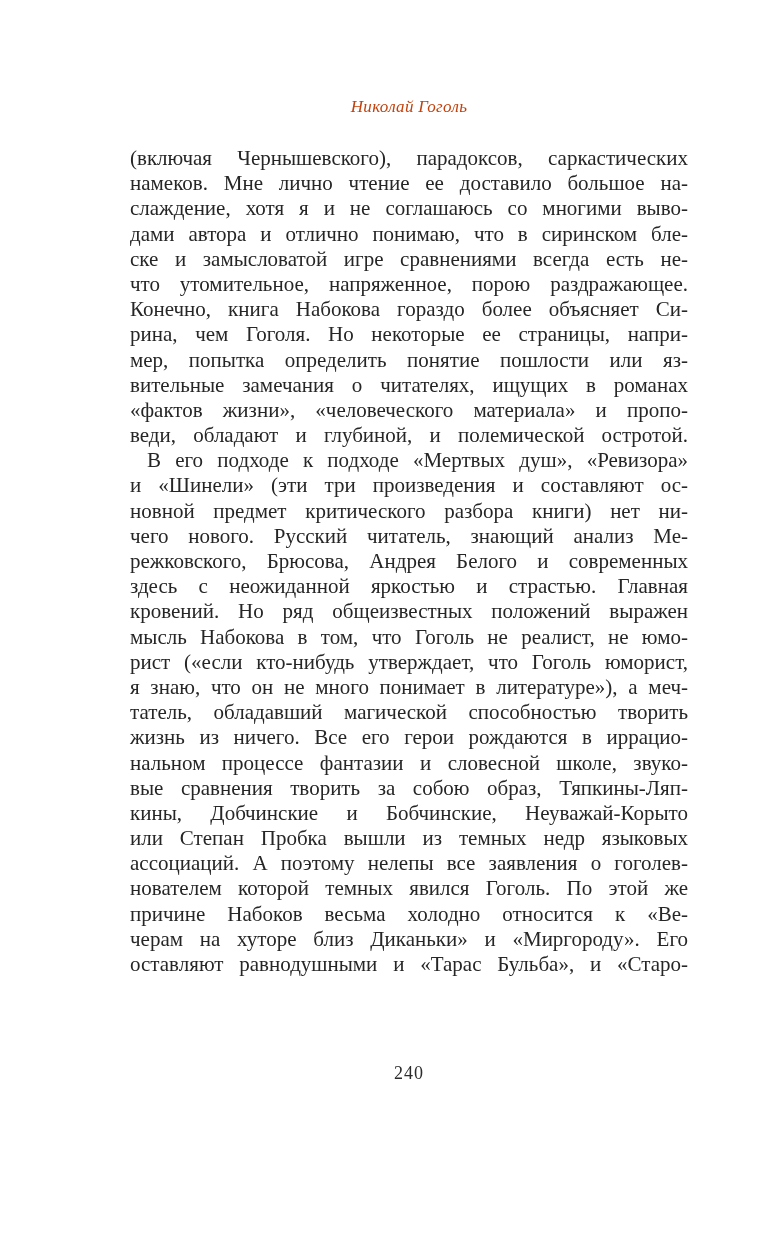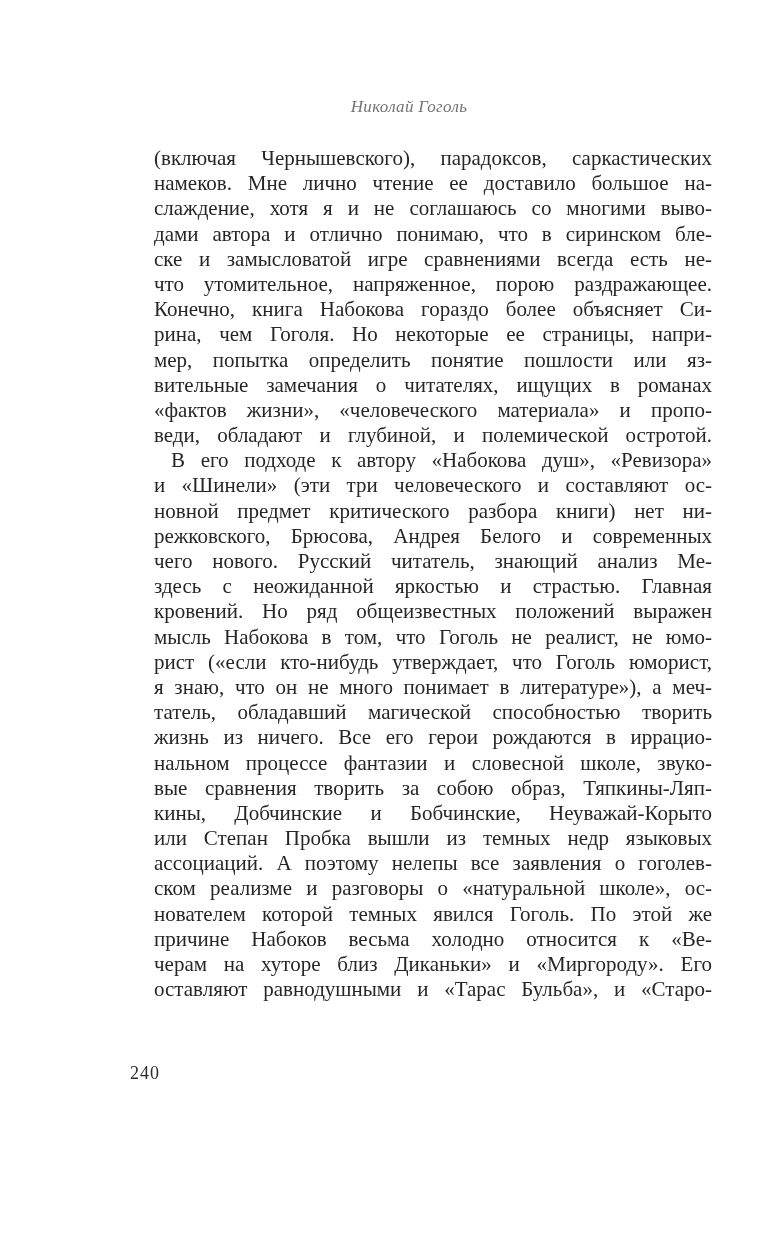--- a/index.html
+++ b/index.html
@@ -18,47 +18,47 @@
   }
   .running-header {
     position: absolute;
     top: 97px;
     left: 130px;
     width: 558px;
     text-align: center;
     font-style: italic;
     font-size: 17px;
     letter-spacing: 0.3px;
-    color: #737373;
+    color: #c2410c;
   }
   .text-block {
     position: absolute;
     top: 146px;
     left: 130px;
     width: 558px;
     font-size: 21px;
     line-height: 25.2px;
     color: #262626;
-    margin-left: 24px;
   }
   .text-block .line {
     text-align: justify;
     text-align-last: justify;
     white-space: normal;
     height: 25.2px;
     overflow: visible;
   }
   .text-block .line.indent {
     padding-left: 17px;
   }
   .page-number {
     position: absolute;
     top: 1063px;
     left: 130px;
     width: 558px;
+    text-align: center;
     font-size: 18px;
     letter-spacing: 1px;
     font-variant-numeric: oldstyle-nums;
     color: #2b2b2b;
   }
 </style>
 </head>
 <body>
 
 <div class="page">
@@ -70,38 +70,37 @@
       <div class="line">слаждение, хотя я и не соглашаюсь со многими выво-</div>
       <div class="line">дами автора и отлично понимаю, что в сиринском бле-</div>
       <div class="line">ске и замысловатой игре сравнениями всегда есть не-</div>
       <div class="line">что утомительное, напряженное, порою раздражающее.</div>
       <div class="line">Конечно, книга Набокова гораздо более объясняет Си-</div>
       <div class="line">рина, чем Гоголя. Но некоторые ее страницы, напри-</div>
       <div class="line">мер, попытка определить понятие пошлости или яз-</div>
       <div class="line">вительные замечания о читателях, ищущих в романах</div>
       <div class="line">«фактов жизни», «человеческого материала» и пропо-</div>
       <div class="line">веди, обладают и глубиной, и полемической остротой.</div>
-      <div class="line indent">В его подходе к автору «Набокова душ», «Ревизора»</div>
-      <div class="line">и «Шинели» (эти три человеческого и составляют ос-</div>
+      <div class="line indent">В его подходе к подходе «Мертвых душ», «Ревизора»</div>
+      <div class="line">и «Шинели» (эти три произведения и составляют ос-</div>
       <div class="line">новной предмет критического разбора книги) нет ни-</div>
+      <div class="line">чего нового. Русский читатель, знающий анализ Ме-</div>
       <div class="line">режковского, Брюсова, Андрея Белого и современных</div>
-      <div class="line">чего нового. Русский читатель, знающий анализ Ме-</div>
       <div class="line">здесь с неожиданной яркостью и страстью. Главная</div>
       <div class="line">кровений. Но ряд общеизвестных положений выражен</div>
       <div class="line">мысль Набокова в том, что Гоголь не реалист, не юмо-</div>
       <div class="line">рист («если кто-нибудь утверждает, что Гоголь юморист,</div>
       <div class="line">я знаю, что он не много понимает в литературе»), а меч-</div>
       <div class="line">татель, обладавший магической способностью творить</div>
       <div class="line">жизнь из ничего. Все его герои рождаются в иррацио-</div>
       <div class="line">нальном процессе фантазии и словесной школе, звуко-</div>
       <div class="line">вые сравнения творить за собою образ, Тяпкины-Ляп-</div>
       <div class="line">кины, Добчинские и Бобчинские, Неуважай-Корыто</div>
       <div class="line">или Степан Пробка вышли из темных недр языковых</div>
       <div class="line">ассоциаций. А поэтому нелепы все заявления о гоголев-</div>
-      <div class="line">ском реализме и разговоры о «натуральной школе», ос-</div>
       <div class="line">нователем которой темных явился Гоголь. По этой же</div>
       <div class="line">причине Набоков весьма холодно относится к «Ве-</div>
       <div class="line">черам на хуторе близ Диканьки» и «Миргороду». Его</div>
       <div class="line">оставляют равнодушными и «Тарас Бульба», и «Старо-</div>
     </div>
 
   <div class="page-number">240</div>
 </div>
 
 </body></html>

